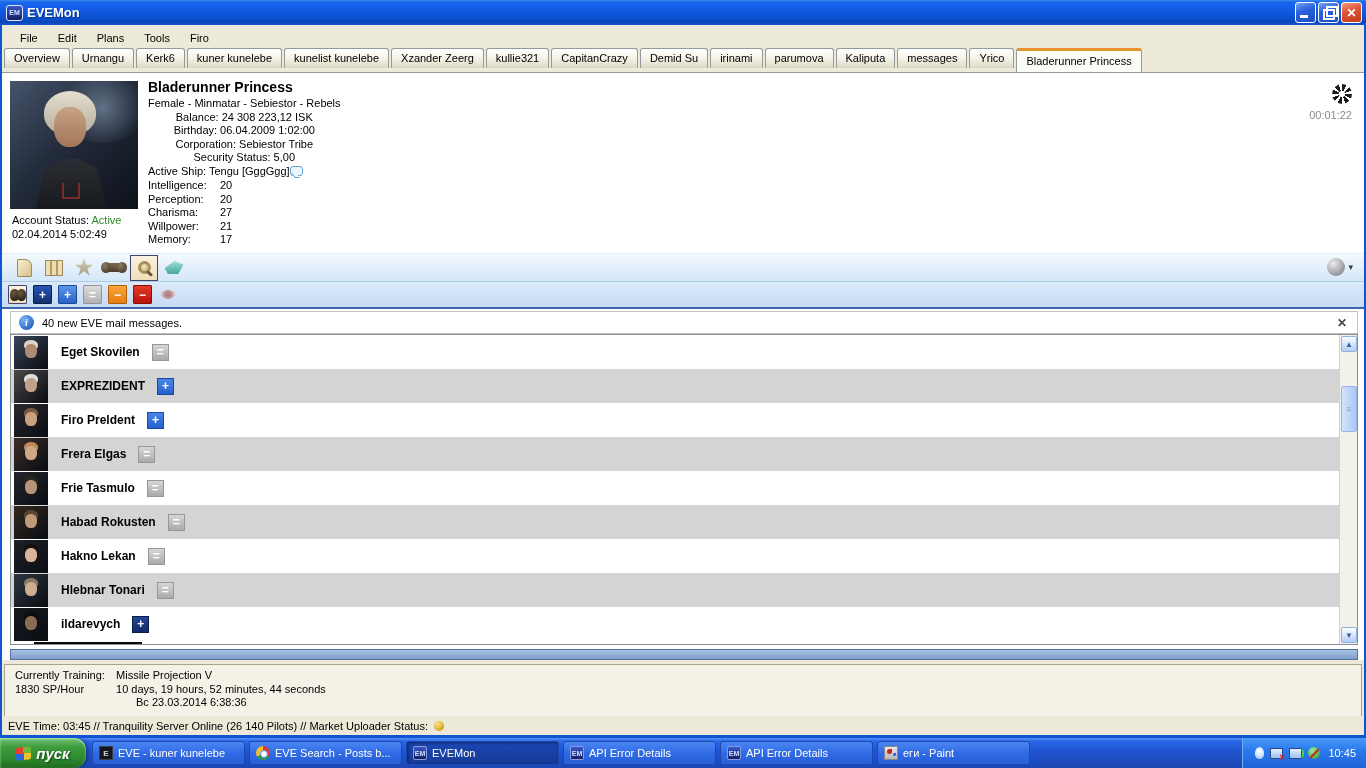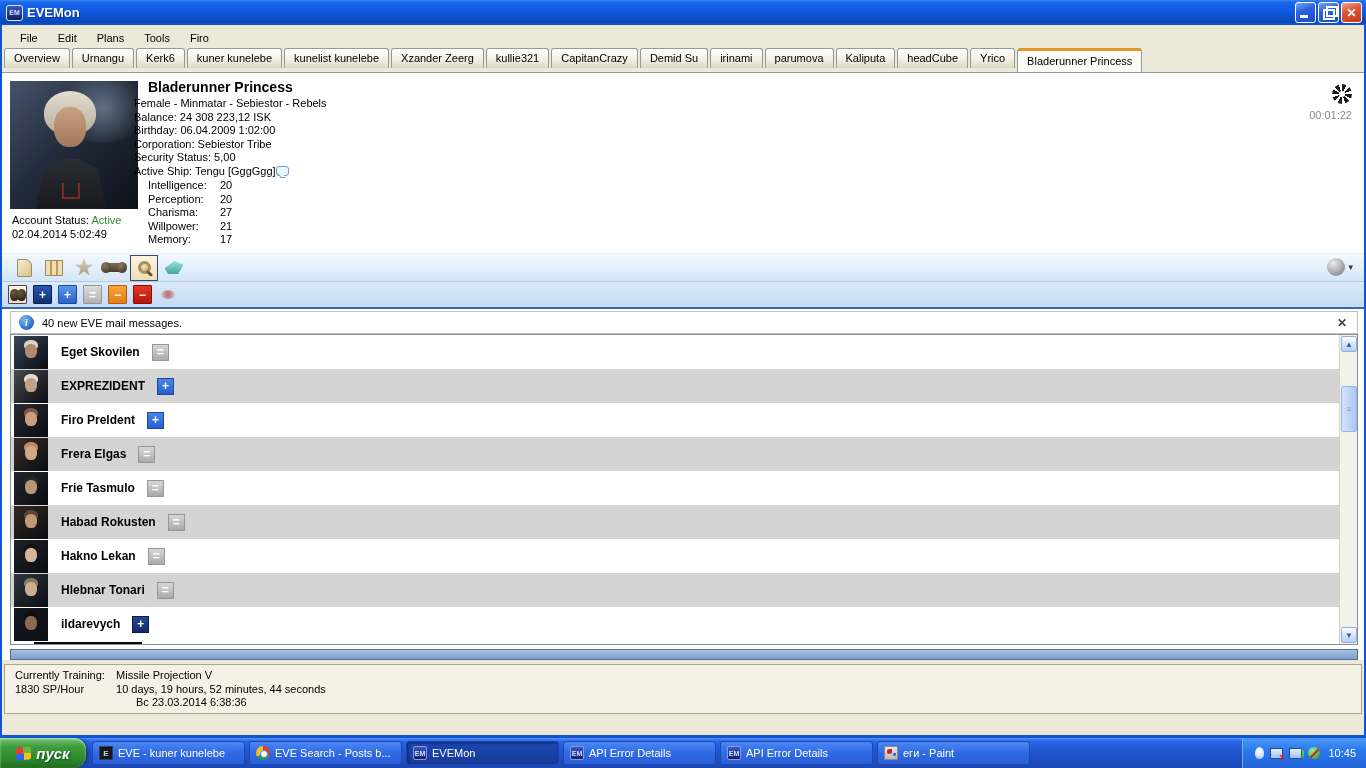--- a/index.html
+++ b/index.html
@@ -60,21 +60,21 @@
     background:linear-gradient(#c9a183,#a2765a); }
   .portrait .body { position:absolute; left:14px; bottom:-2px; width:94px; height:52px;
     background:linear-gradient(#2a2d33,#17191d); clip-path:polygon(12% 100%,22% 18%,42% 0,58% 0,78% 18%,88% 100%); }
   .portrait .emblem { position:absolute; left:52px; bottom:10px; width:18px; height:16px;
     border:2px solid #7a2a28; border-top:none; }
   .acct-line { position:absolute; top:141px; left:10px; }
   .acct-line .ok { color:#2a8a2a; }
   .acct-date { position:absolute; top:155px; left:10px; }
 
   .char-name { position:absolute; top:6px; left:146px; font-size:14px; font-weight:bold; }
-  .char-lines { position:absolute; top:24px; left:132px; line-height:13.5px; }
+  .char-lines { position:absolute; top:24px; left:146px; line-height:13.5px;text-align:center; }
   .ship-line { display:flex; align-items:center; }
   .bubble-icon { display:inline-block; width:13px; height:10px; background:#eaf6fd;
     border:1px solid #6aa0c8; border-radius:3px; position:relative; }
   .bubble-icon::after { content:""; position:absolute; left:2px; bottom:-3px; width:4px; height:4px;
     background:#eaf6fd; border-left:1px solid #6aa0c8; border-bottom:1px solid #6aa0c8; transform:skewX(40deg); }
   .attrs { position:absolute; top:106px; left:146px; line-height:13.5px; }
   .attr-row span:first-child { display:inline-block; width:72px; }
 
   .spinner { position:absolute; top:11px; right:12px; width:20px; height:20px; border-radius:50%;
     background:repeating-conic-gradient(#1c1c1c 0 26deg,#ffffff 26deg 45deg); }
@@ -168,21 +168,21 @@
   .sb-thumb { position:absolute; left:1px; top:51px; width:16px; height:46px; border-radius:2px;
     background:linear-gradient(90deg,#d5e4fd,#aac7f5); border:1px solid #98b4e8; }
   .sb-thumb::after { content:"≡"; position:absolute; inset:0; display:flex; align-items:center; justify-content:center;
     color:#7e9ed8; font-size:9px; }
 
   
   .progress { position:absolute; top:576px; left:8px; width:1348px; height:11px;
     background:linear-gradient(#a9c2e2,#7e9dc9); border:1px solid #55729e; }
 
   
-  .training { position:absolute; top:664px; left:4px; width:1358px; height:50px;
+  .training { position:absolute; top:664px; left:4px; width:1358px; height:64px;
     background:#f4f2e6; border:1px solid #a9a58c; padding:4px 10px; line-height:13.5px; }
   .training .col-label { display:inline-block; width:98px; }
   .training .row2 .col-label { }
   .training .indent { margin-left:98px;padding-left:23px; }
 
   
   .statusbar { position:absolute; top:716px; left:2px; width:1362px; height:20px; background:#ece9d8;
     display:flex; align-items:center; padding-left:6px; gap:6px; }
   .status-dot { width:10px; height:10px; border-radius:50%;
     background:radial-gradient(circle at 35% 30%,#ffe58a,#d8a826 65%,#8a6a10); }
@@ -263,21 +263,21 @@
       <div class="tab">Kerk6</div>
       <div class="tab">kuner kunelebe</div>
       <div class="tab">kunelist kunelebe</div>
       <div class="tab">Xzander Zeerg</div>
       <div class="tab">kullie321</div>
       <div class="tab">CapitanCrazy</div>
       <div class="tab">Demid Su</div>
       <div class="tab">irinami</div>
       <div class="tab">parumova</div>
       <div class="tab">Kaliputa</div>
-      <div class="tab">headCube</div>
+      <div class="tab">messages</div>
       <div class="tab">Yrico</div>
       <div class="tab active">Bladerunner Princess</div>
     </div>
 
   <div class="client">
 
     <div class="portrait">
       <div class="smoke"></div>
         <div class="hair"></div>
         <div class="face"></div>
@@ -423,20 +423,24 @@
       <span class="col-label">Currently Training:</span>
       <span>Missile Projection V</span>
     </div>
     <div class="row2">
       <span class="col-label">1830 SP/Hour</span>
       <span>10 days, 19 hours, 52 minutes, 44 seconds</span>
     </div>
     <div><span class="indent">Вс 23.03.2014 6:38:36</span></div>
   </div>
 
+  <div class="statusbar">
+    <span>EVE Time: 03:45  // Tranquility Server Online (26 140 Pilots)  // Market Uploader Status:</span>
+    <span class="status-dot"></span>
+  </div>
 
   <div class="taskbar">
     <div class="start-btn">
       <span class="flag-icon"></span>
       <span>пуск</span>
     </div>
     <div class="task-btns">
         <div class="task-btn">
           <span class="tb-icon eve">E</span>
           <span class="tb-label">EVE - kuner kunelebe</span>

